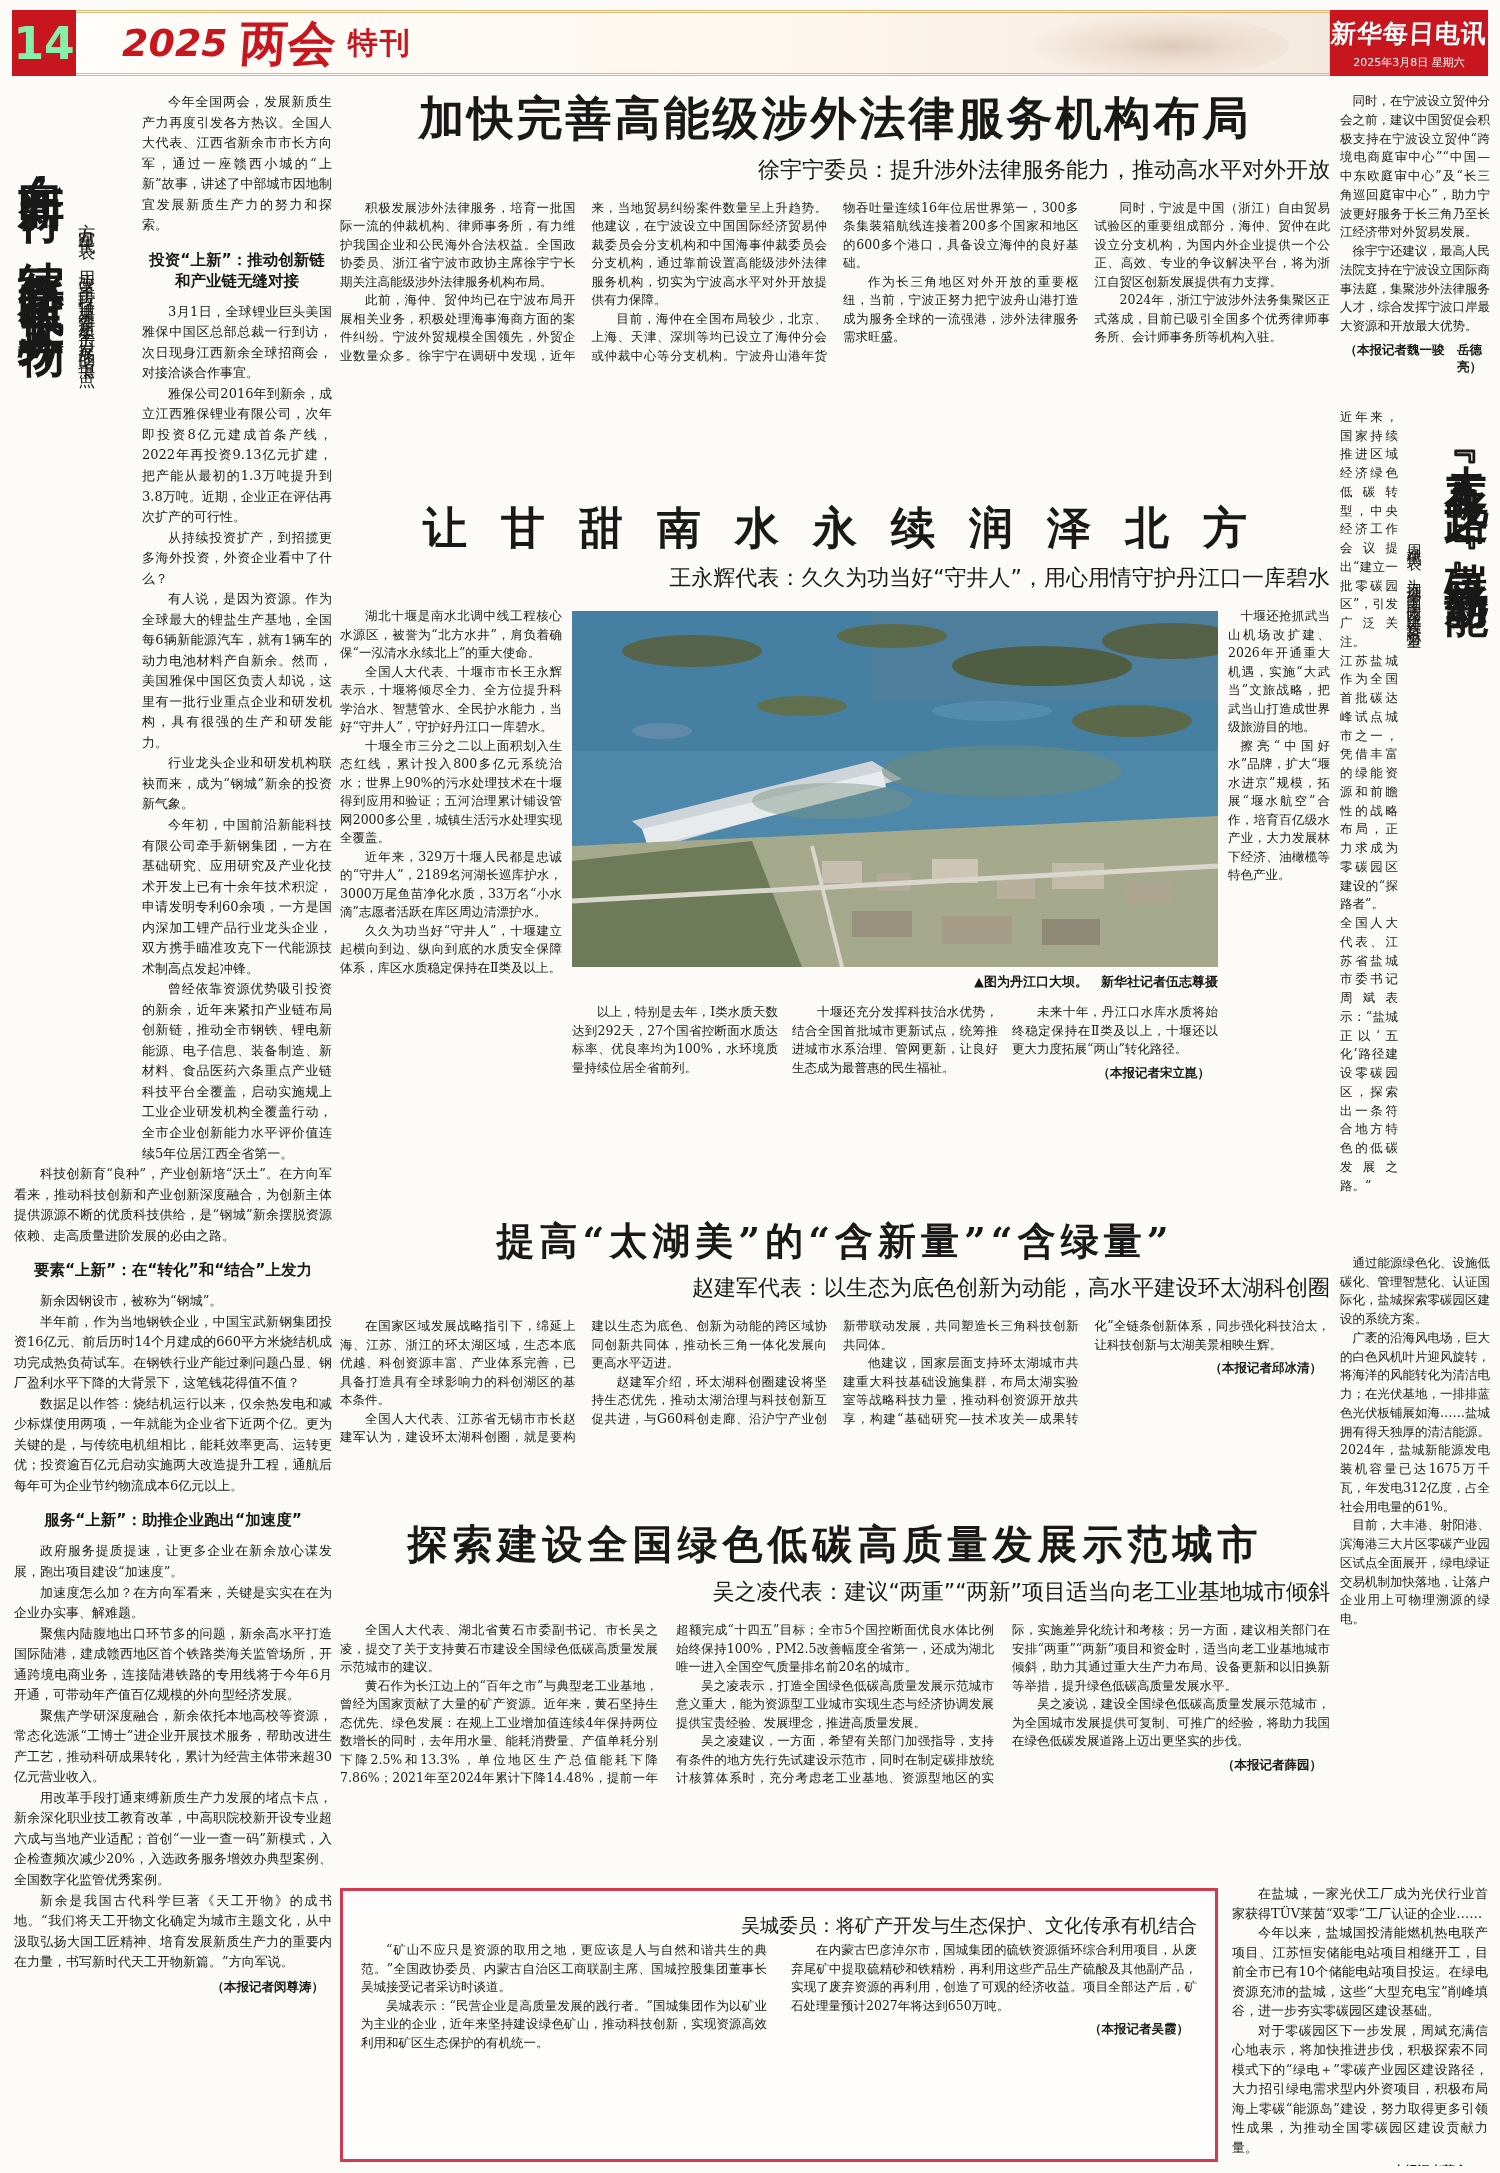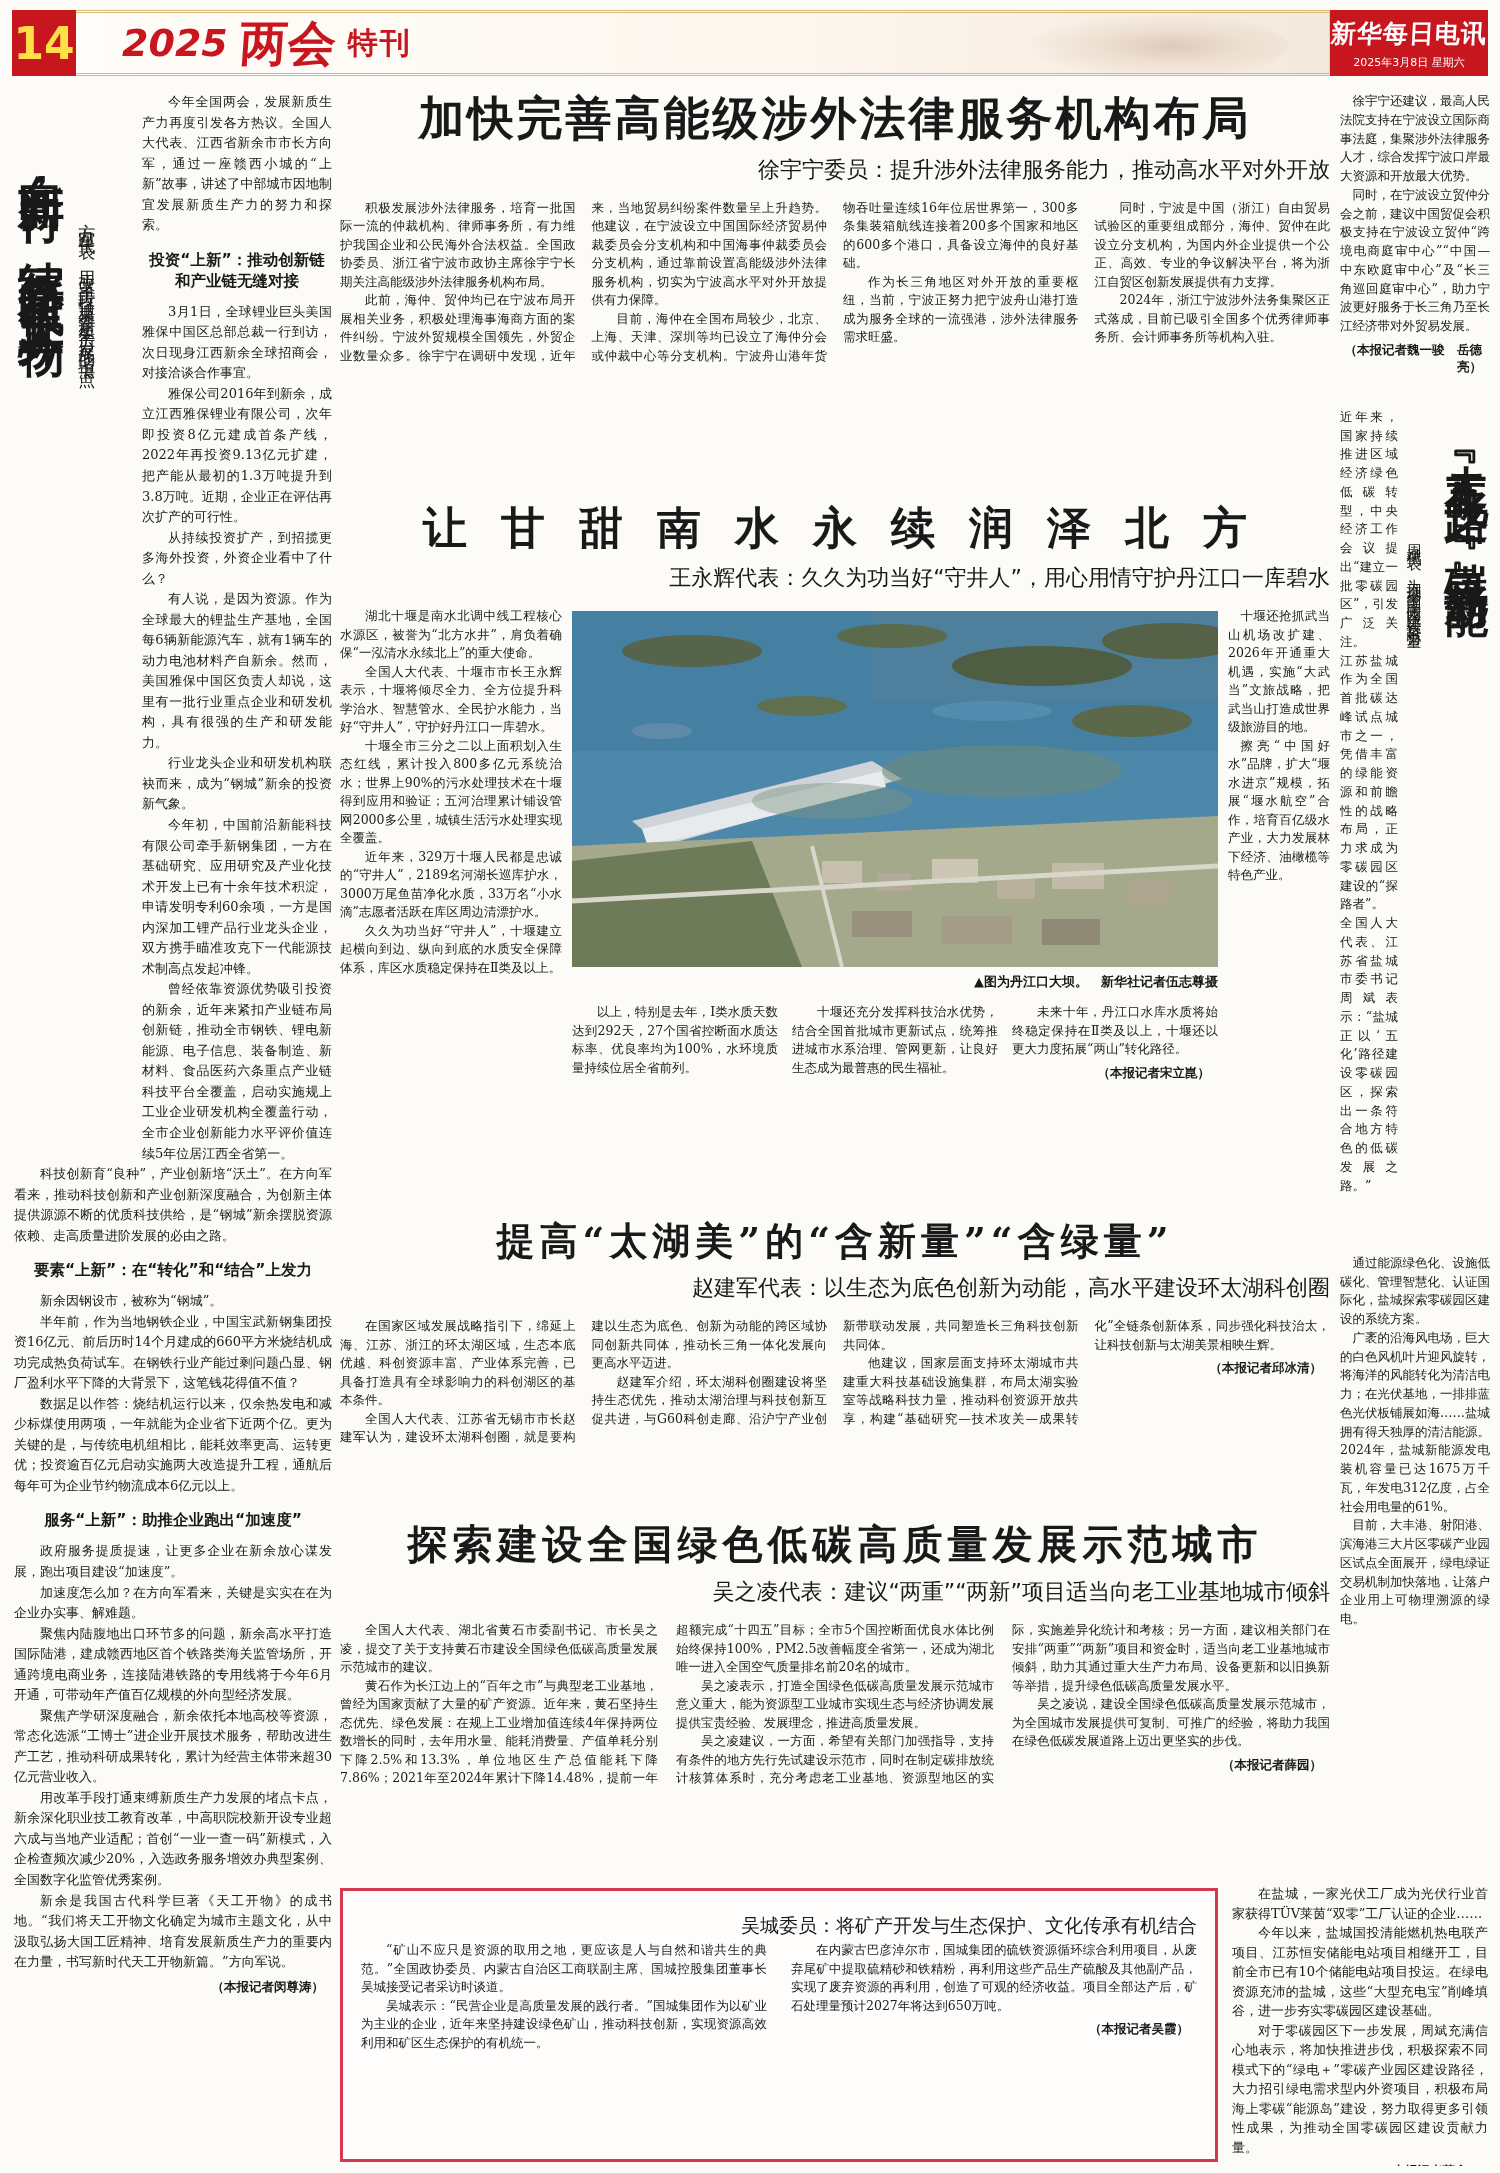--- a/index.html
+++ b/index.html
@@ -2,21 +2,21 @@
 <html><head>
 <meta charset="utf-8">
 <style>
   *{margin:0;padding:0;box-sizing:border-box}
   html,body{width:1500px;height:2173px}
   body{position:relative;background:#fcfbf7;color:#191919;
        font-family:"DejaVu Serif","Liberation Serif",serif;overflow:hidden}
 
   
   .hdr{position:absolute;left:12px;top:10px;width:1476px;height:66px;display:flex}
-  .hdr-page{width:64px;background:#c8161e;color:#fde047;display:flex;align-items:center;justify-content:center;
+  .hdr-page{width:64px;background:#c8161e;color:#86efac;display:flex;align-items:center;justify-content:center;
             font-size:44px;font-weight:bold;font-family:"DejaVu Sans","Liberation Sans",sans-serif}
   .hdr-banner{flex:1;position:relative;border-top:3px double #d9b878;border-bottom:3px double #d9b878;
               border-right:1px solid #e6cf9d;background:linear-gradient(90deg,#fffdf9 0%,#fdf6ee 60%,#f3e9dd 100%);
               display:flex;align-items:center;padding-left:46px;gap:12px;overflow:hidden}
   .hdr-year{color:#c8161e;font-size:38px;font-weight:bold;font-style:italic;
             font-family:"DejaVu Sans","Liberation Sans",sans-serif}
   .hdr-lh{color:#c8161e;font-size:48px;font-weight:900;transform:skewX(-4deg);line-height:1}
   .hdr-suffix{color:#c8161e;font-size:30px;font-weight:bold;letter-spacing:2px}
   .pearl{position:absolute;right:40px;top:2px;width:260px;height:62px;border-radius:50%;
          background:radial-gradient(ellipse at 55% 50%,#d9c4b2 0%,#ecdccd 35%,rgba(244,236,228,0) 75%);opacity:.85}
@@ -247,22 +247,22 @@
 
 <div class="bottomright">
   <p>在盐城，一家光伏工厂成为光伏行业首家获得TÜV莱茵“双零”工厂认证的企业……</p>
   <p>今年以来，盐城国投清能燃机热电联产项目、江苏恒安储能电站项目相继开工，目前全市已有10个储能电站项目投运。在绿电资源充沛的盐城，这些“大型充电宝”削峰填谷，进一步夯实零碳园区建设基础。</p>
   <p>对于零碳园区下一步发展，周斌充满信心地表示，将加快推进步伐，积极探索不同模式下的“绿电＋”零碳产业园区建设路径，大力招引绿电需求型内外资项目，积极布局海上零碳“能源岛”建设，努力取得更多引领性成果，为推动全国零碳园区建设贡献力量。</p>
   <div class="byline">（本报记者莫鑫）</div>
 </div>
 
 <div class="rightcol">
   <div class="rc-tail">
+    <p>同时，在宁波设立贸仲分会之前，建议中国贸促会积极支持在宁波设立贸仲“跨境电商庭审中心”“中国—中东欧庭审中心”及“长三角巡回庭审中心”，助力宁波更好服务于长三角乃至长江经济带对外贸易发展。</p>
     <p>徐宇宁还建议，最高人民法院支持在宁波设立国际商事法庭，集聚涉外法律服务人才，综合发挥宁波口岸最大资源和开放最大优势。</p>
-    <p>同时，在宁波设立贸仲分会之前，建议中国贸促会积极支持在宁波设立贸仲“跨境电商庭审中心”“中国—中东欧庭审中心”及“长三角巡回庭审中心”，助力宁波更好服务于长三角乃至长江经济带对外贸易发展。</p>
     <div class="byline">（本报记者魏一骏　岳德亮）</div>
   </div>
   <div class="rc-wuhua">
     <div class="rc-nar">
       <p>近年来，国家持续推进区域经济绿色低碳转型，中央经济工作会议提出“建立一批零碳园区”，引发广泛关注。</p>
       <p>江苏盐城作为全国首批碳达峰试点城市之一，凭借丰富的绿能资源和前瞻性的战略布局，正力求成为零碳园区建设的“探路者”。</p>
       <p>全国人大代表、江苏省盐城市委书记周斌表示：“盐城正以‘五化’路径建设零碳园区，探索出一条符合地方特色的低碳发展之路。”</p>
     </div>
     <div class="vsub2">周斌代表：为推动全国零碳园区建设贡献力量</div>
     <div class="vhead2">走『五化』之路，『碳』寻新动能</div>

